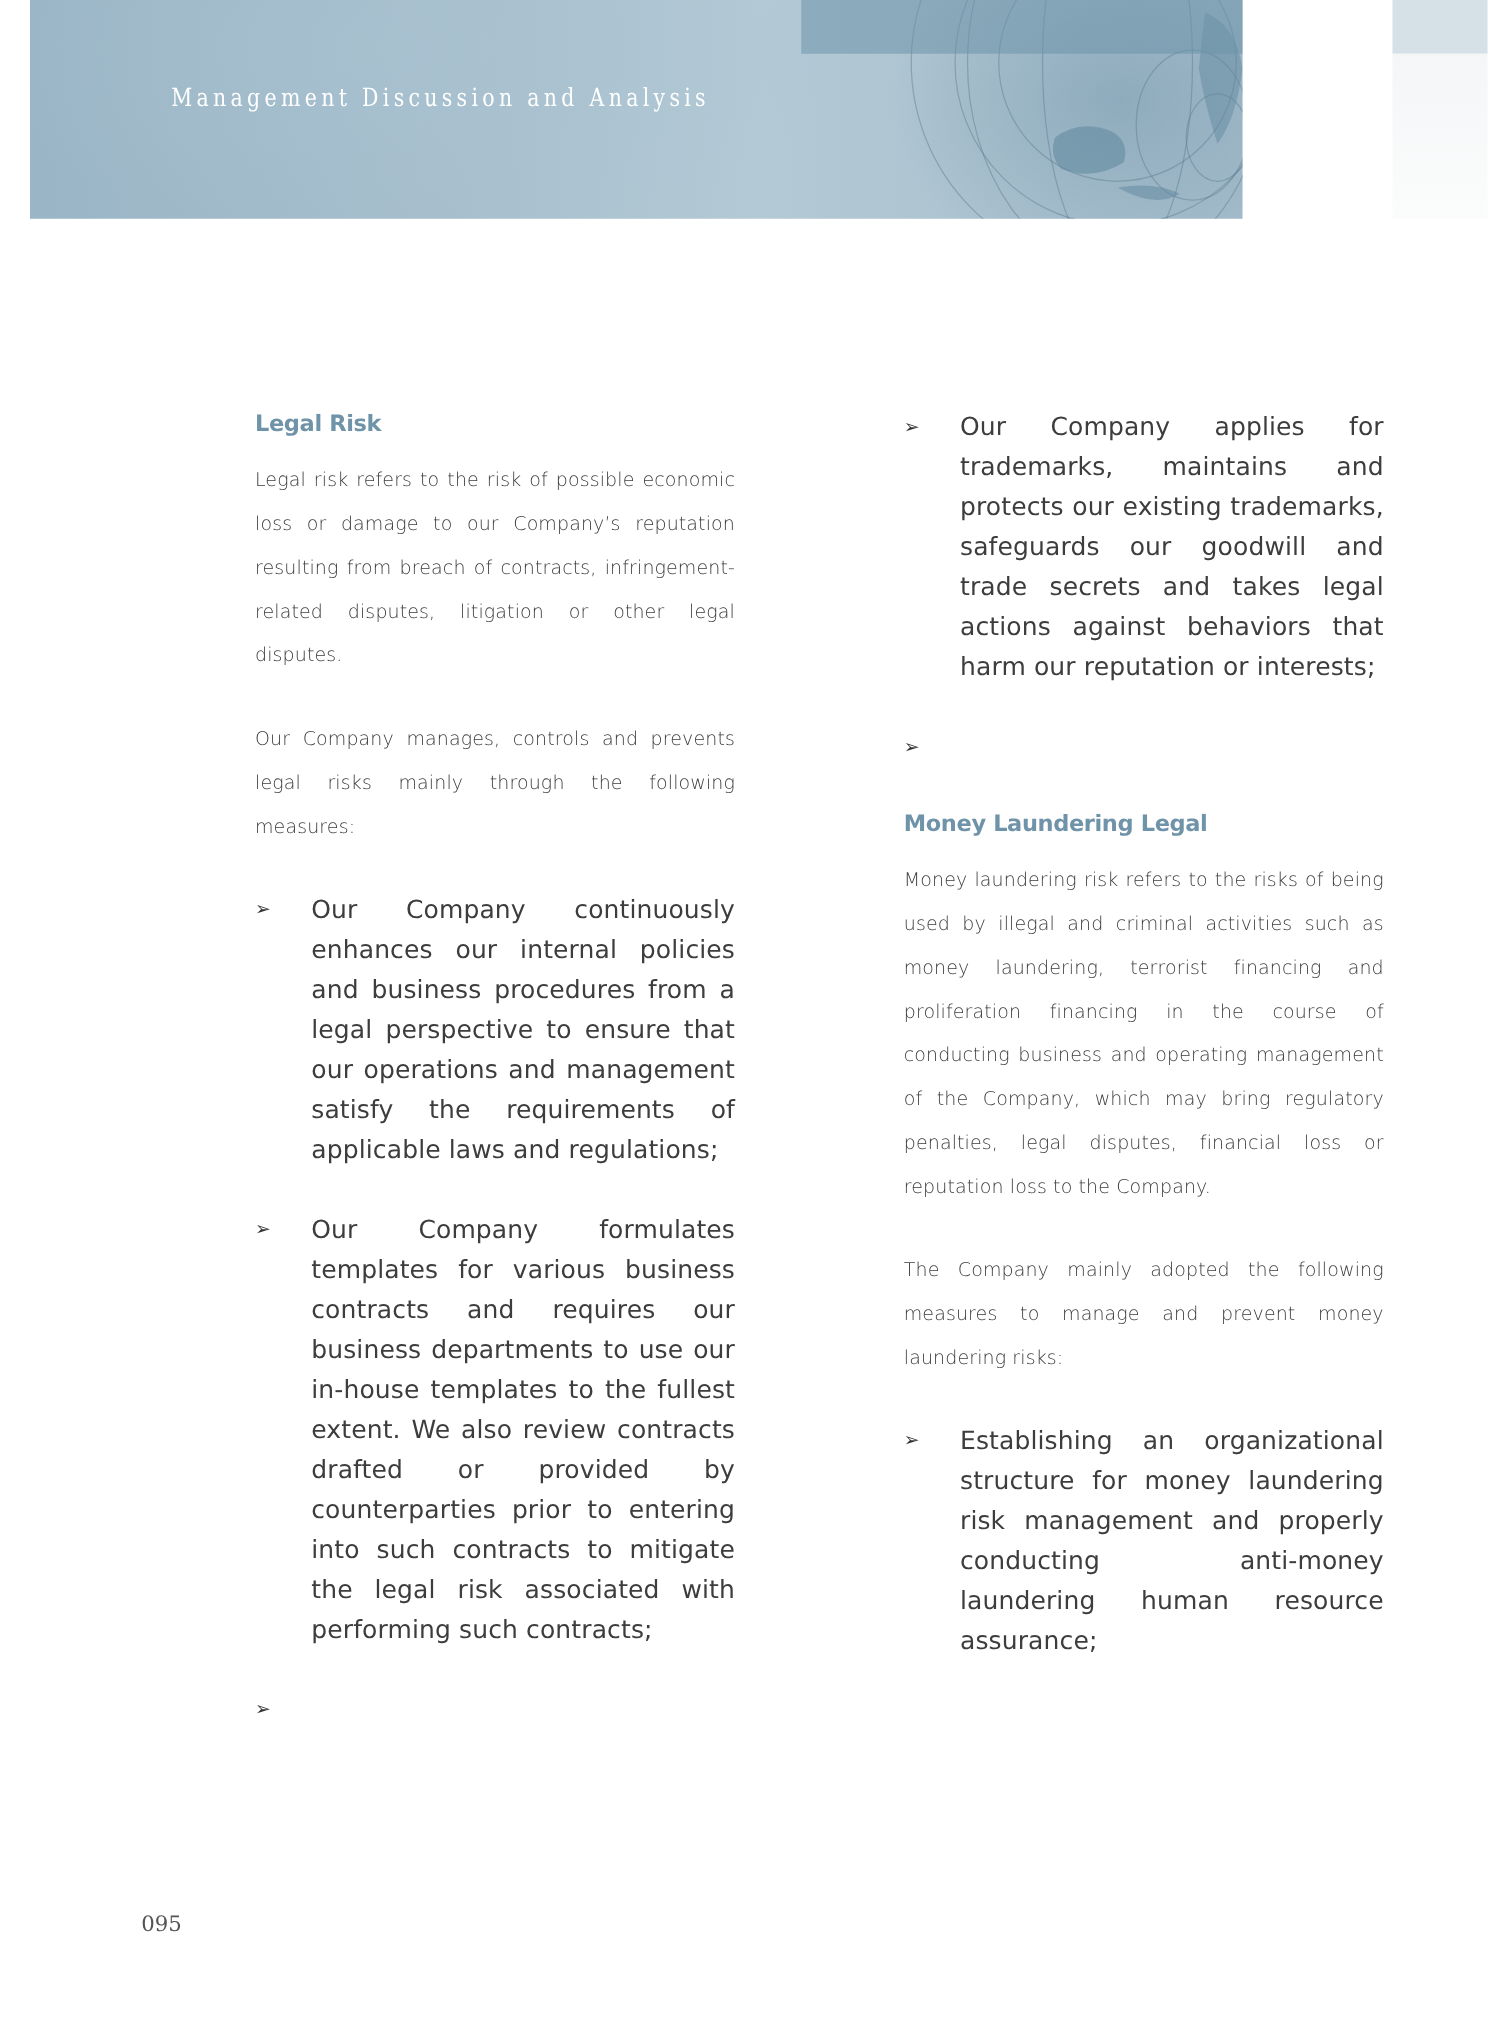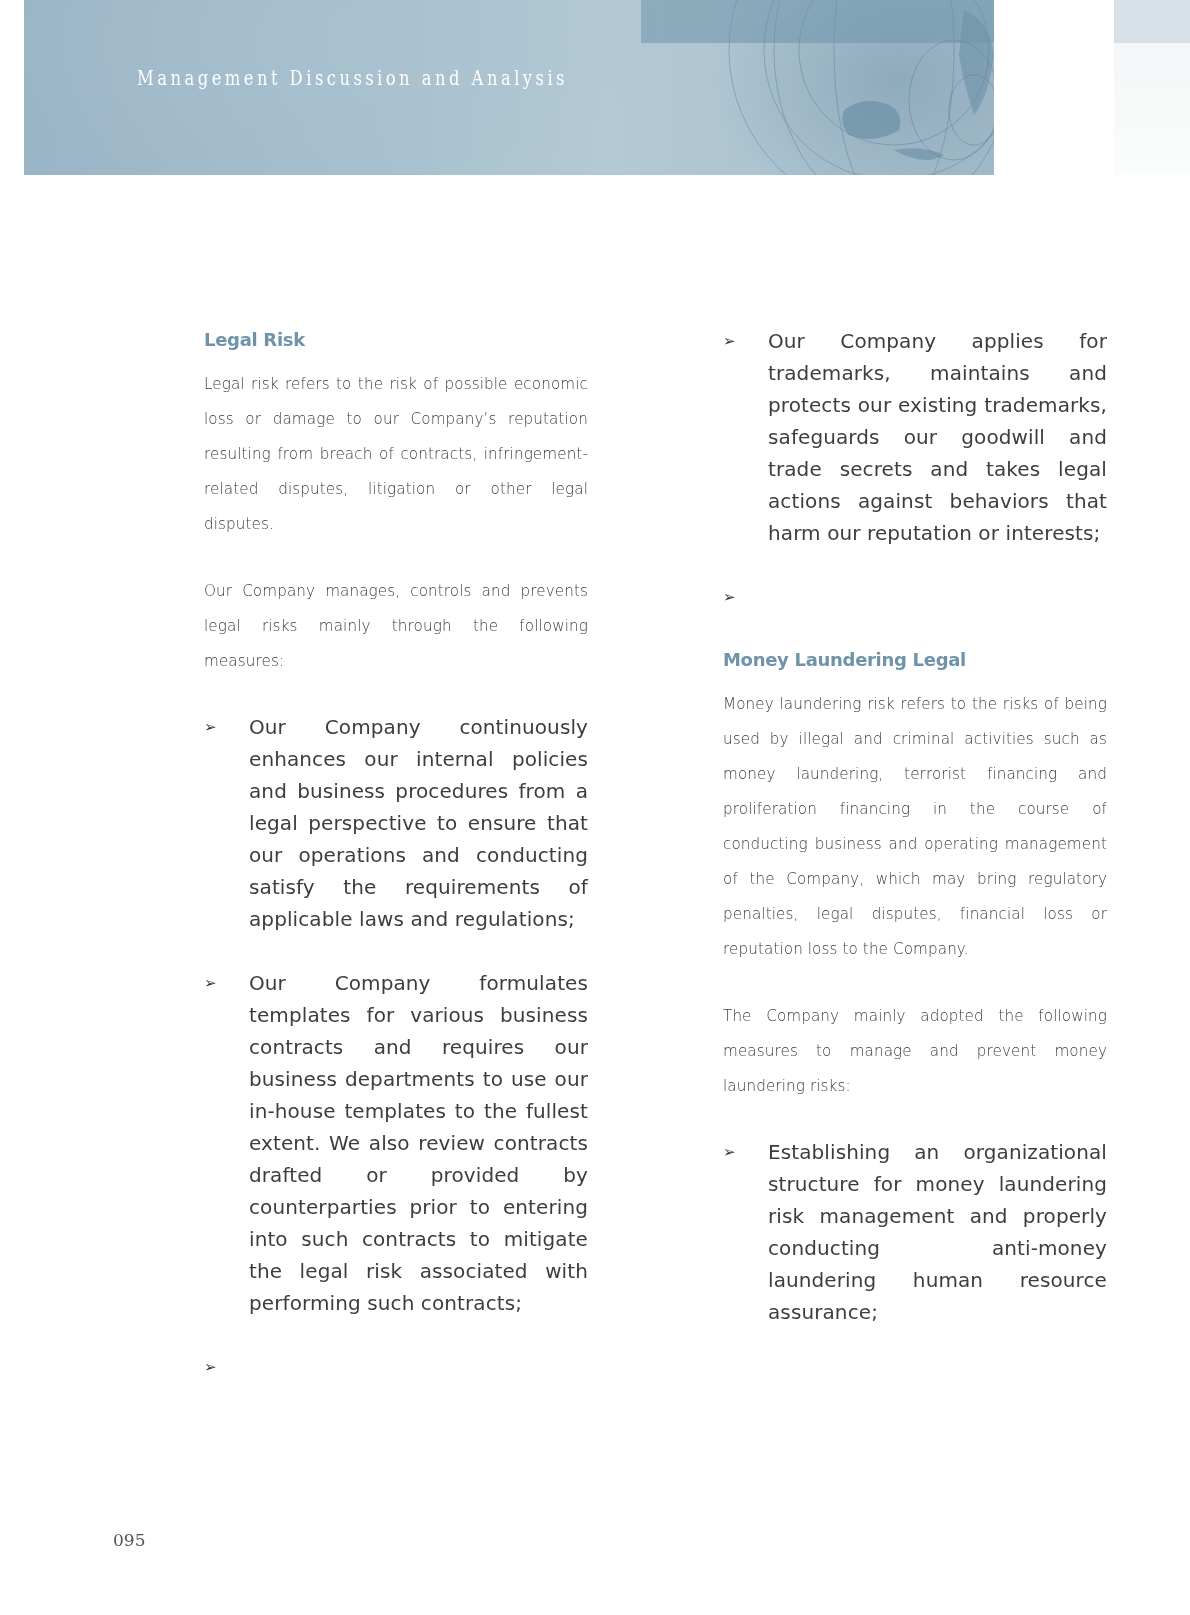--- a/index.html
+++ b/index.html
@@ -134,21 +134,21 @@
 </div>
 <div class="header-strip-right"></div>
 <div class="header-right-fade"></div>
 
 <div class="column col-left">
   <div class="section-heading">Legal Risk</div>
   <p class="para">Legal risk refers to the risk of possible economic loss or damage to our Company’s reputation resulting from breach of contracts, infringement-related disputes, litigation or other legal disputes.</p>
   <p class="para">Our Company manages, controls and prevents legal risks mainly through the following measures:</p>
   <div class="bullet">
     <span class="bullet-icon">➢</span>
-    <span class="bullet-text">Our Company continuously enhances our internal policies and business procedures from a legal perspective to ensure that our operations and conducting satisfy the requirements of applicable laws and regulations;</span>
+    <span class="bullet-text">Our Company continuously enhances our internal policies and business procedures from a legal perspective to ensure that our operations and management satisfy the requirements of applicable laws and regulations;</span>
   </div>
   <div class="bullet">
     <span class="bullet-icon">➢</span>
     <span class="bullet-text">Our Company formulates templates for various business contracts and requires our business departments to use our in-house templates to the fullest extent. We also review contracts drafted or provided by counterparties prior to entering into such contracts to mitigate the legal risk associated with performing such contracts;</span>
   </div>
   <div class="bullet">
     <span class="bullet-icon">➢</span>
   </div>
 </div>
 

